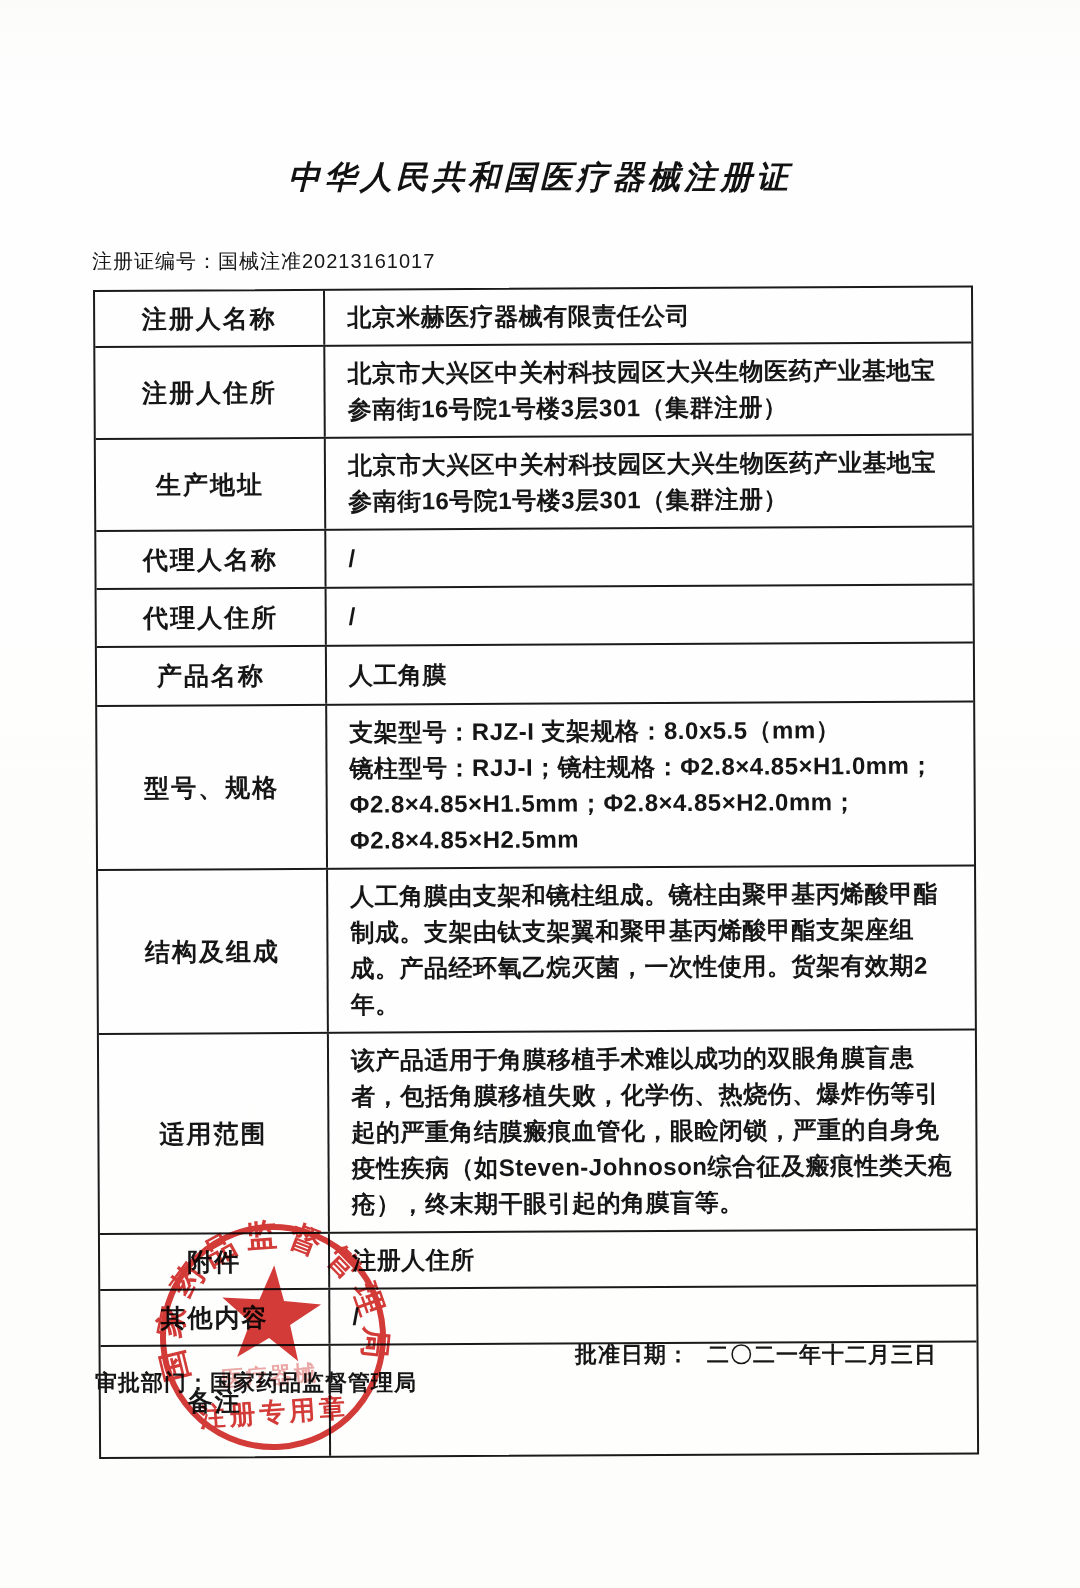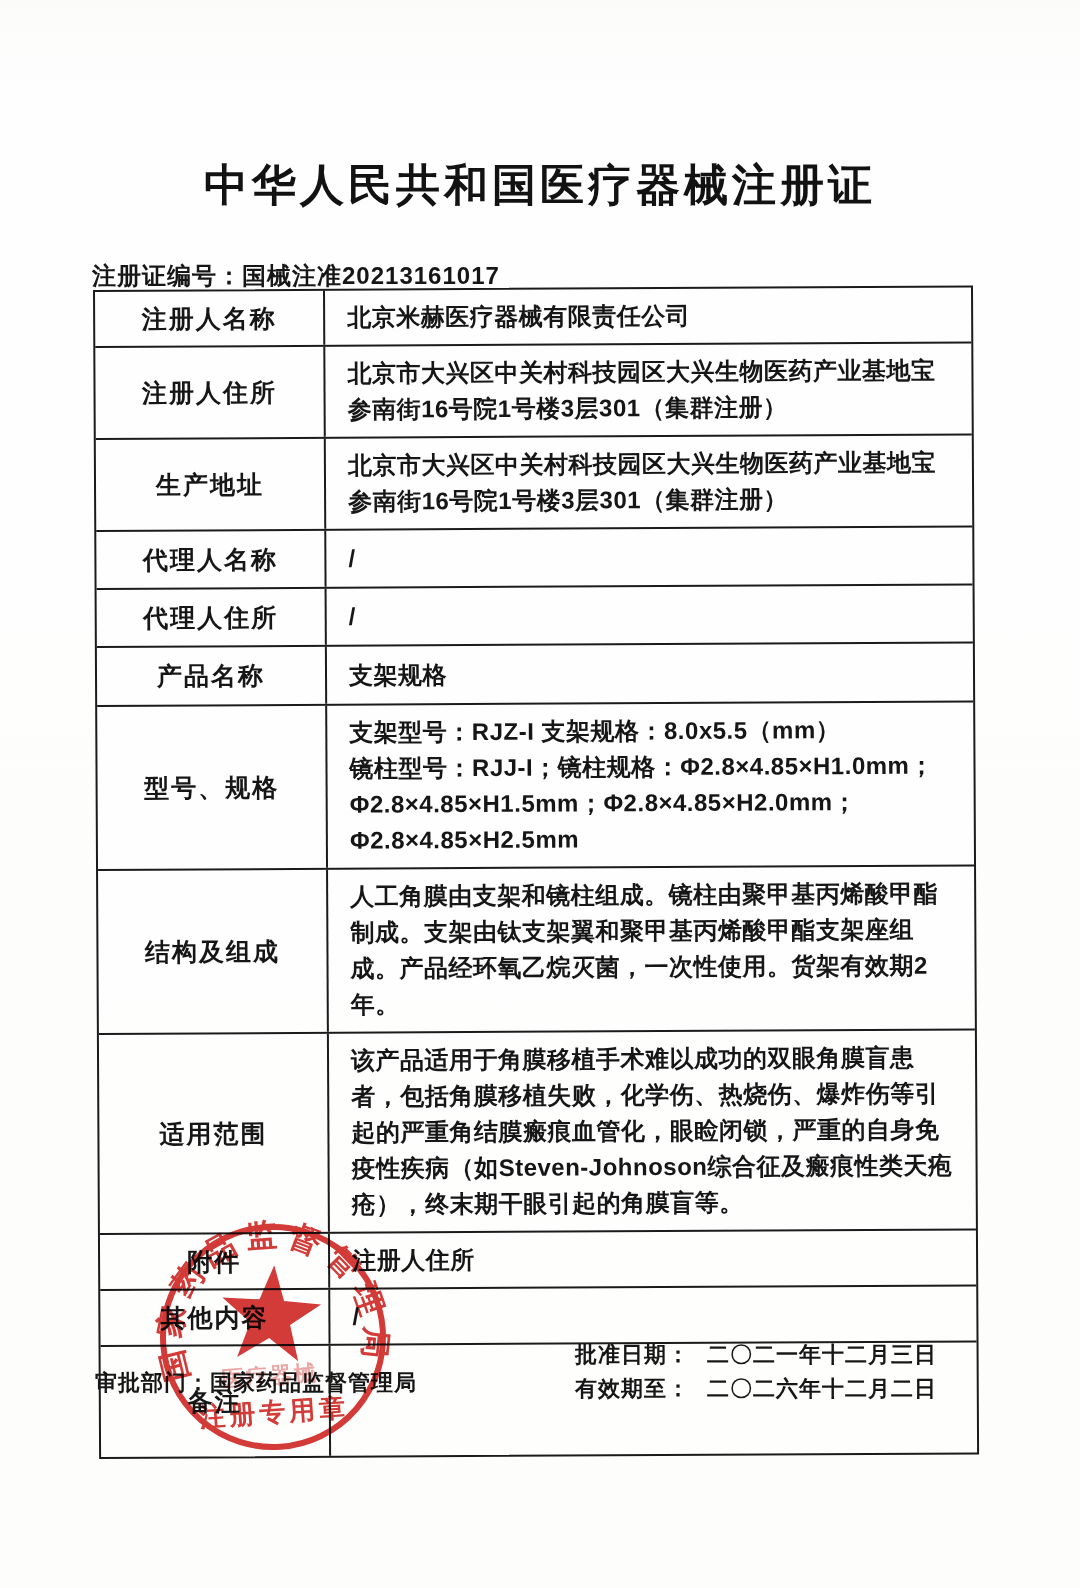--- a/index.html
+++ b/index.html
@@ -4,26 +4,27 @@
 <style>
   html,body{margin:0;padding:0;background:#ddd;}
   .page{
     position:relative;width:1080px;height:1588px;margin:0 auto;
     background:linear-gradient(180deg,#fbfbfa 0%,#fefefe 6%,#fdfdfc 100%);
     font-family:"Liberation Sans","DejaVu Sans",sans-serif;
     color:#161616;overflow:hidden;
   }
   .page-title{
     position:absolute;top:156px;left:0;width:100%;
-    text-align:center;font-size:44px;font-weight:700;letter-spacing:4px;
+    text-align:center;font-size:32px;font-weight:700;letter-spacing:4px;
     color:#121212;
+    font-style:italic;
   }
   .reg-line{
-    position:absolute;left:92px;top:260px;
-    font-size:24px;font-weight:700;letter-spacing:1px;
+    position:absolute;left:92px;top:248px;
+    font-size:20px;font-weight:400;letter-spacing:1px;
   }
   .cert-table{
     position:absolute;left:93px;top:290px;width:880px;
     border:2px solid #1b1b1b;box-sizing:border-box;
     transform:rotate(-0.3deg);transform-origin:left top;
     display:flex;flex-direction:column;background:rgba(255,255,255,0.35);
   }
   .t-row{display:flex;border-bottom:2px solid #1b1b1b;box-sizing:border-box;}
   .t-row:last-child{border-bottom:none;}
   .cell-label{
@@ -97,21 +98,21 @@
     <div class="t-row" style="min-height: 58px;">
       <div class="cell-label">代理人住所</div>
       <div class="cell-value">
           <span class="val-text">/</span>
         </div>
     </div>
 
     <div class="t-row" style="min-height: 59px;">
       <div class="cell-label">产品名称</div>
       <div class="cell-value">
-          <span class="val-text">支架规格</span>
+          <span class="val-text">人工角膜</span>
         </div>
     </div>
 
     <div class="t-row" style="min-height: 138px;">
       <div class="cell-label">型号、规格</div>
       <div class="cell-value">
           <span class="val-text">支架型号：RJZ-I 支架规格：8.0x5.5（mm）
 镜柱型号：RJJ-I；镜柱规格：Φ2.8×4.85×H1.0mm；Φ2.8×4.85×H1.5mm；Φ2.8×4.85×H2.0mm；Φ2.8×4.85×H2.5mm</span>
         </div>
     </div>
@@ -155,23 +156,20 @@
   <div class="approval-line">
     <span>审批部门：</span><span>国家药品监督管理局</span>
   </div>
 
   <div class="dates-block" id="dates-block">
     <div class="date-row">
       <span class="date-label">批准日期：</span><span class="date-value">二〇二一年十二月三日</span>
     </div>
 
 
-    <div class="date-row">
-      <span class="date-label">有效期至：</span><span class="date-value">二〇二六年十二月二日</span>
-    </div>
   </div>
 
   <svg class="seal" viewBox="0 0 240 240" width="240" height="240">
     <defs>
       <path id="ringPath" d="M 36.6,158.9 A 92,92 0 1 1 203.4,158.9" fill="none"></path>
     </defs>
     <circle cx="120" cy="120" r="110" fill="none" stroke="#cf2a26" stroke-width="6"></circle>
     <text font-size="31" letter-spacing="9" fill="#cf2a26">
       <textPath href="#ringPath" startOffset="50%" text-anchor="middle">国家药品监督管理局</textPath>
     </text>

